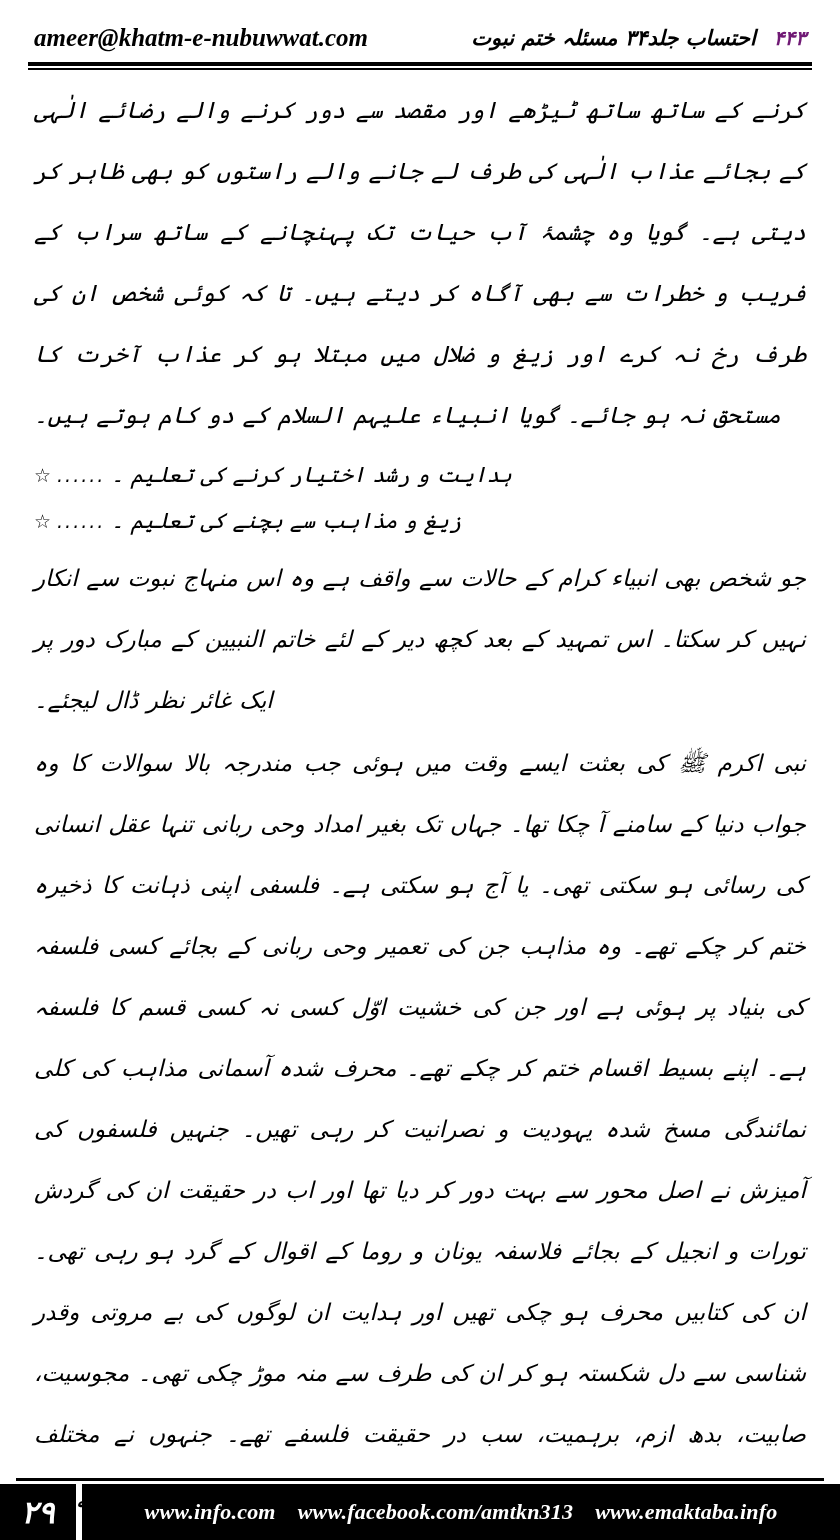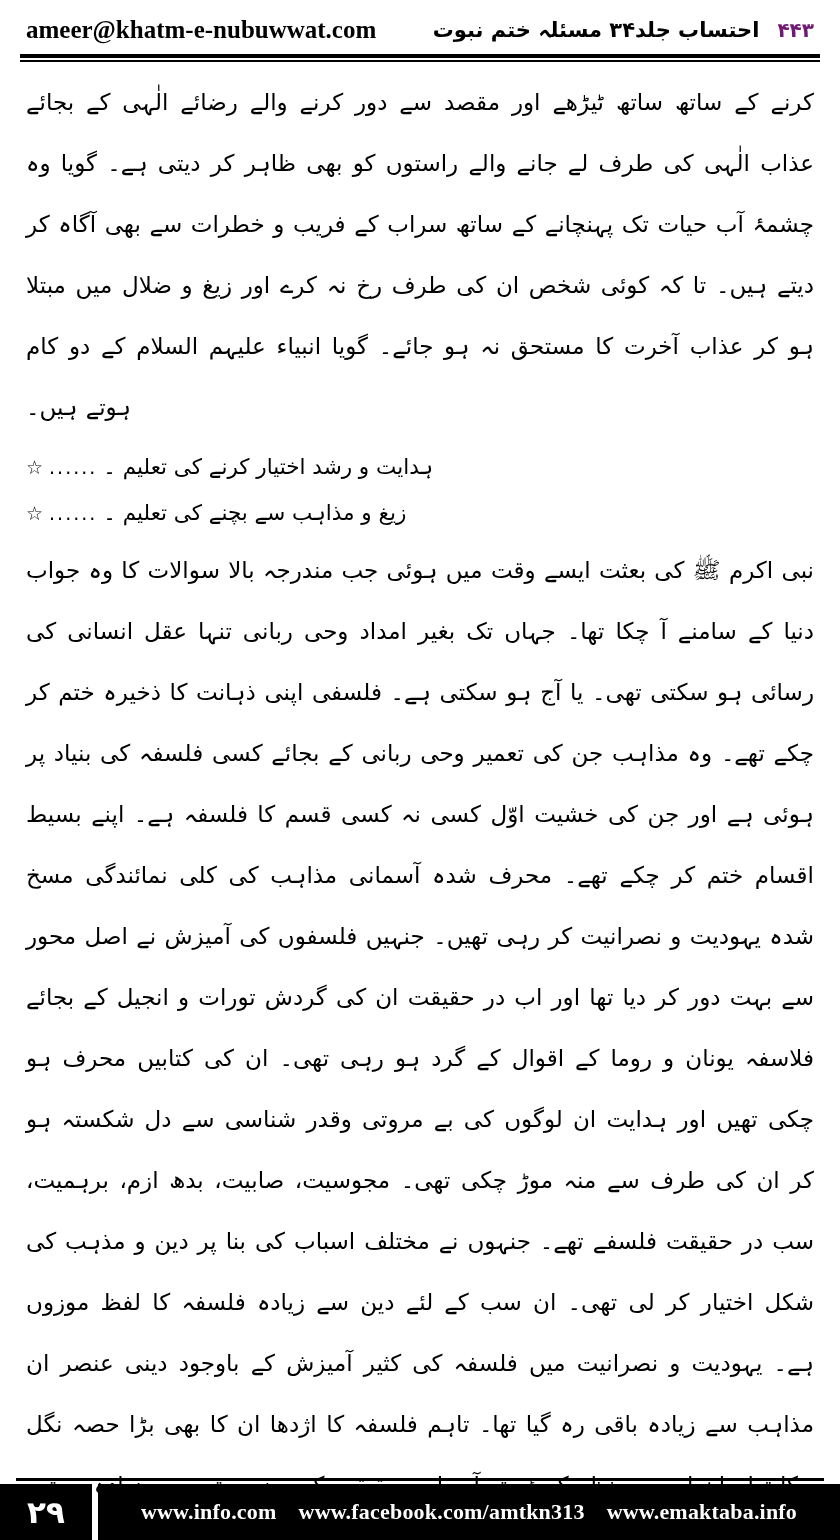--- a/index.html
+++ b/index.html
@@ -14,22 +14,23 @@
     font-family: "DejaVu Sans", sans-serif;
     color: #000000;
     overflow: hidden;
   }
 
   .page {
     width: 840px;
     height: 1540px;
     position: relative;
     box-sizing: border-box;
-    padding: 4px;
+    padding: 12px;
     background: #ffffff;
+    font-style: italic;
   }
 
   
   .header {
     display: flex;
     align-items: center;
     justify-content: space-between;
     padding: 12px 22px 6px 22px;
     box-sizing: border-box;
   }
@@ -140,21 +141,21 @@
     height: 3px;
     background: #000;
   }
   .footer-inner {
     margin-top: 6px;
     width: 100%;
     display: flex;
     align-items: stretch;
   }
   .footer-pagebox {
-    width: 92px;
+    width: 76px;
     background: #000;
     color: #fff;
     display: flex;
     align-items: center;
     justify-content: center;
     font-family: "DejaVu Sans", sans-serif;
     font-size: 31px;
     font-weight: 700;
   }
   .footer-links {
@@ -203,20 +204,21 @@
         <span class="bullet-dots">......</span>
         <span class="bullet-text">ہدایت و رشد اختیار کرنے کی تعلیم ۔</span>
       </li>
       <li class="bullet-item">
         <span class="bullet-star">☆</span>
         <span class="bullet-dots">......</span>
         <span class="bullet-text">زیغ و مذاہب سے بچنے کی تعلیم ۔</span>
       </li>
     </ul>
 
+    <p class="para indent-last">جو شخص بھی انبیاء کرام کے حالات سے واقف ہے وہ اس منہاج نبوت سے انکار نہیں کر سکتا۔ اس تمہید کے بعد کچھ دیر کے لئے خاتم النبیین کے مبارک دور پر ایک غائر نظر ڈال لیجئے۔</p>
     <p class="para">نبی اکرم ﷺ کی بعثت ایسے وقت میں ہوئی جب مندرجہ بالا سوالات کا وہ جواب دنیا کے سامنے آ چکا تھا۔ جہاں تک بغیر امداد وحی ربانی تنہا عقل انسانی کی رسائی ہو سکتی تھی۔ یا آج ہو سکتی ہے۔ فلسفی اپنی ذہانت کا ذخیرہ ختم کر چکے تھے۔ وہ مذاہب جن کی تعمیر وحی ربانی کے بجائے کسی فلسفہ کی بنیاد پر ہوئی ہے اور جن کی خشیت اوّل کسی نہ کسی قسم کا فلسفہ ہے۔ اپنے بسیط اقسام ختم کر چکے تھے۔ محرف شدہ آسمانی مذاہب کی کلی نمائندگی مسخ شدہ یہودیت و نصرانیت کر رہی تھیں۔ جنہیں فلسفوں کی آمیزش نے اصل محور سے بہت دور کر دیا تھا اور اب در حقیقت ان کی گردش تورات و انجیل کے بجائے فلاسفہ یونان و روما کے اقوال کے گرد ہو رہی تھی۔ ان کی کتابیں محرف ہو چکی تھیں اور ہدایت ان لوگوں کی بے مروتی وقدر شناسی سے دل شکستہ ہو کر ان کی طرف سے منہ موڑ چکی تھی۔ مجوسیت، صابیت، بدھ ازم، برہمیت، سب در حقیقت فلسفے تھے۔ جنہوں نے مختلف اسباب کی بنا پر دین و مذہب کی شکل اختیار کر لی تھی۔ ان سب کے لئے دین سے زیادہ فلسفہ کا لفظ موزوں ہے۔ یہودیت و نصرانیت میں فلسفہ کی کثیر آمیزش کے باوجود دینی عنصر ان مذاہب سے زیادہ باقی رہ گیا تھا۔ تاہم فلسفہ کا اژدھا ان کا بھی بڑا حصہ نگل چکا تھا۔ ان امور پر نظر کیجئے تو آپ اس حقیقت کو روز روشن سے زیادہ روشن پائیں گے کہ مندرجہ بالا سوالات میں سے ہر ایک کا ہر عقلی جواب ختم ہو چکا تھا اور ان میں ہر جواب محض باطل اور غلط تھا۔ دنیا کو صحیح جواب کا انتظار تھا۔ جو بالکل مفقود تھا۔ دنیا شدید تشنگی کی حالت میں سراب کی طرف دوڑ رہی تھی۔ جس کی طرف یہ فلسفے اور ادیان اشارہ کر</p>
 
   </div>
 
   <div class="footer">
     <div class="footer-rule"></div>
     <div class="footer-inner">
       <div class="footer-pagebox">۲۹</div>
       <div class="footer-links">
         <a class="footer-link" href="#">www.info.com</a>

